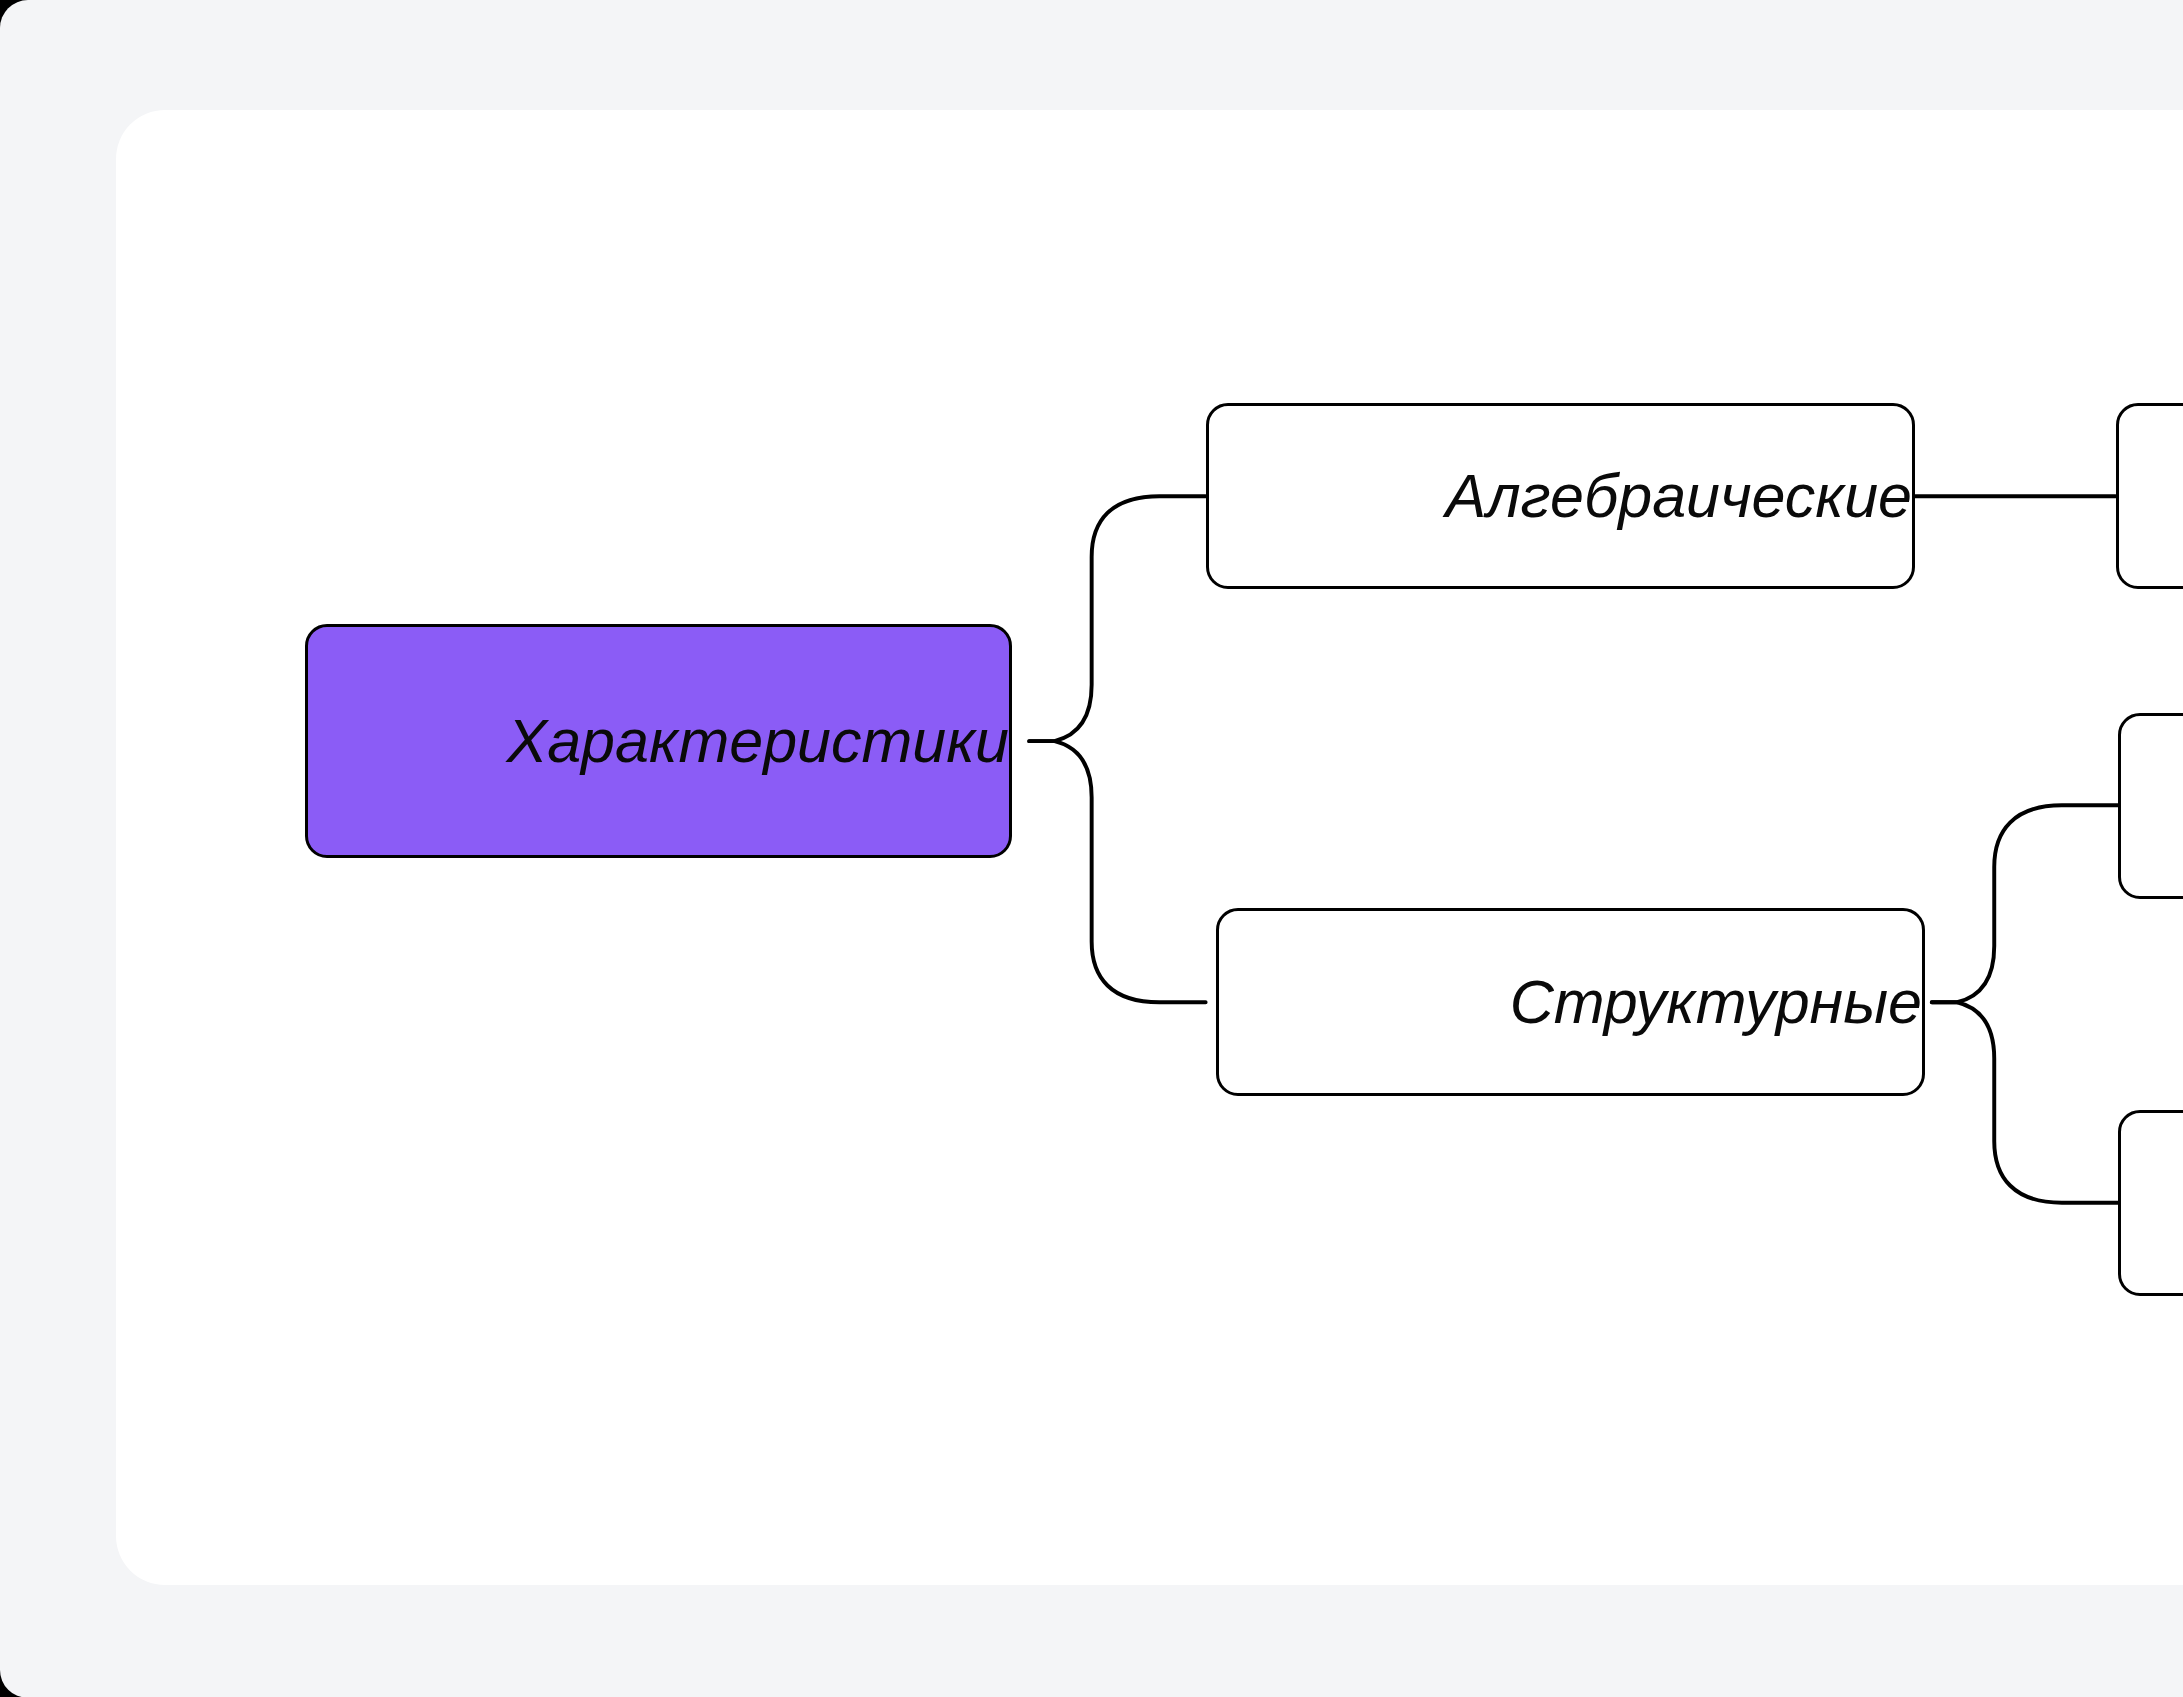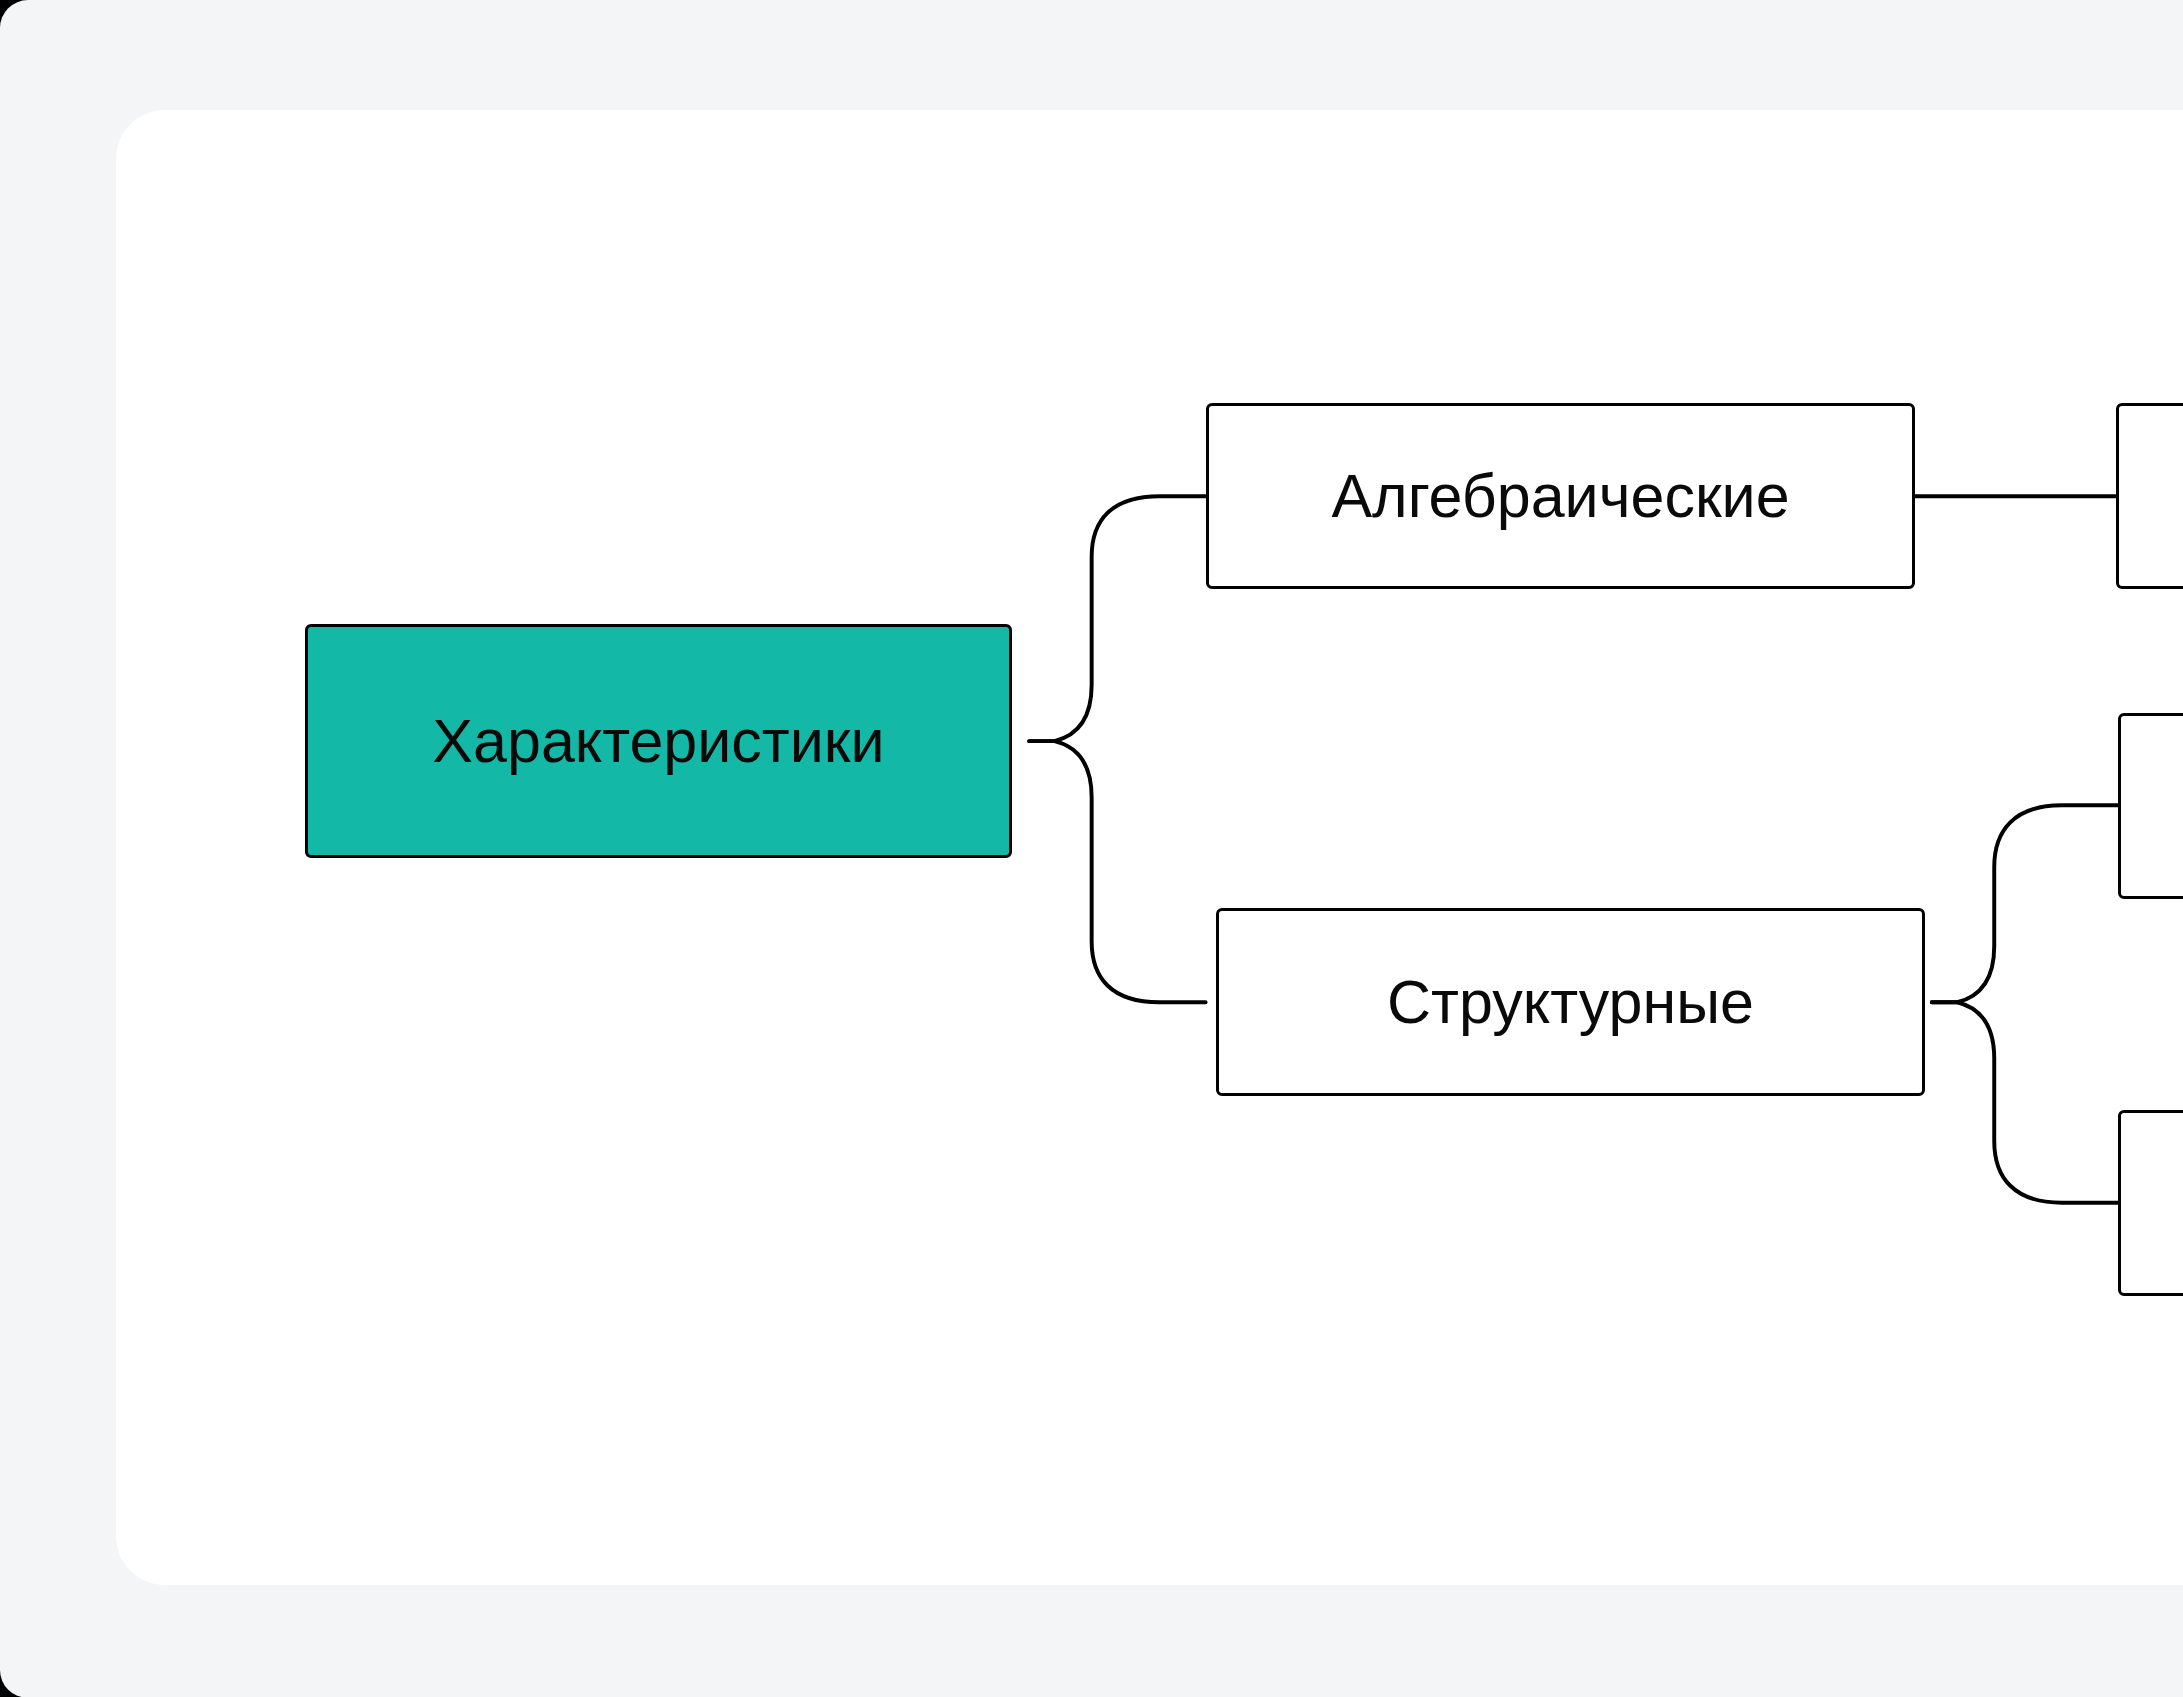--- a/index.html
+++ b/index.html
@@ -31,35 +31,36 @@
   .connectors {
     position: absolute;
     left: 0; top: 0;
     width: 3130px;
     height: 1698px;
   }
   .node {
     position: absolute;
     box-sizing: border-box;
     border: 3.1px solid #000000;
-    border-radius: 6px;
+    border-radius: 22px;
     background: #ffffff;
     display: flex;
     flex-direction: column;
-    align-items: center;
+    align-items: flex-end;
     justify-content: center;
     text-align: center;
     color: #0a0a0a;
     font-size: 61px;
     line-height: 87px;
     white-space: nowrap;
+    font-style: italic;
   }
   .node--root {
     left: 305px;  top: 624px; width: 707px; height: 234px;
-    background: #14b8a6;
+    background: #8b5cf6;
   }
   .node--algebraic   { left: 1206px; top: 403px;  width: 709px; height: 186px; }
   .node--mean        { left: 2116px; top: 403px;  width: 711px; height: 186px; }
   .node--structural  { left: 1206px; top: 908px; width: 709px; height: 188px; margin-left: 10px; }
   .node--mode        { left: 2118px; top: 713px; width: 709px; height: 186px; }
   .node--median      { left: 2118px; top: 1110px; width: 709px; height: 186px; }
 </style>
 </head>
 <body>
 

